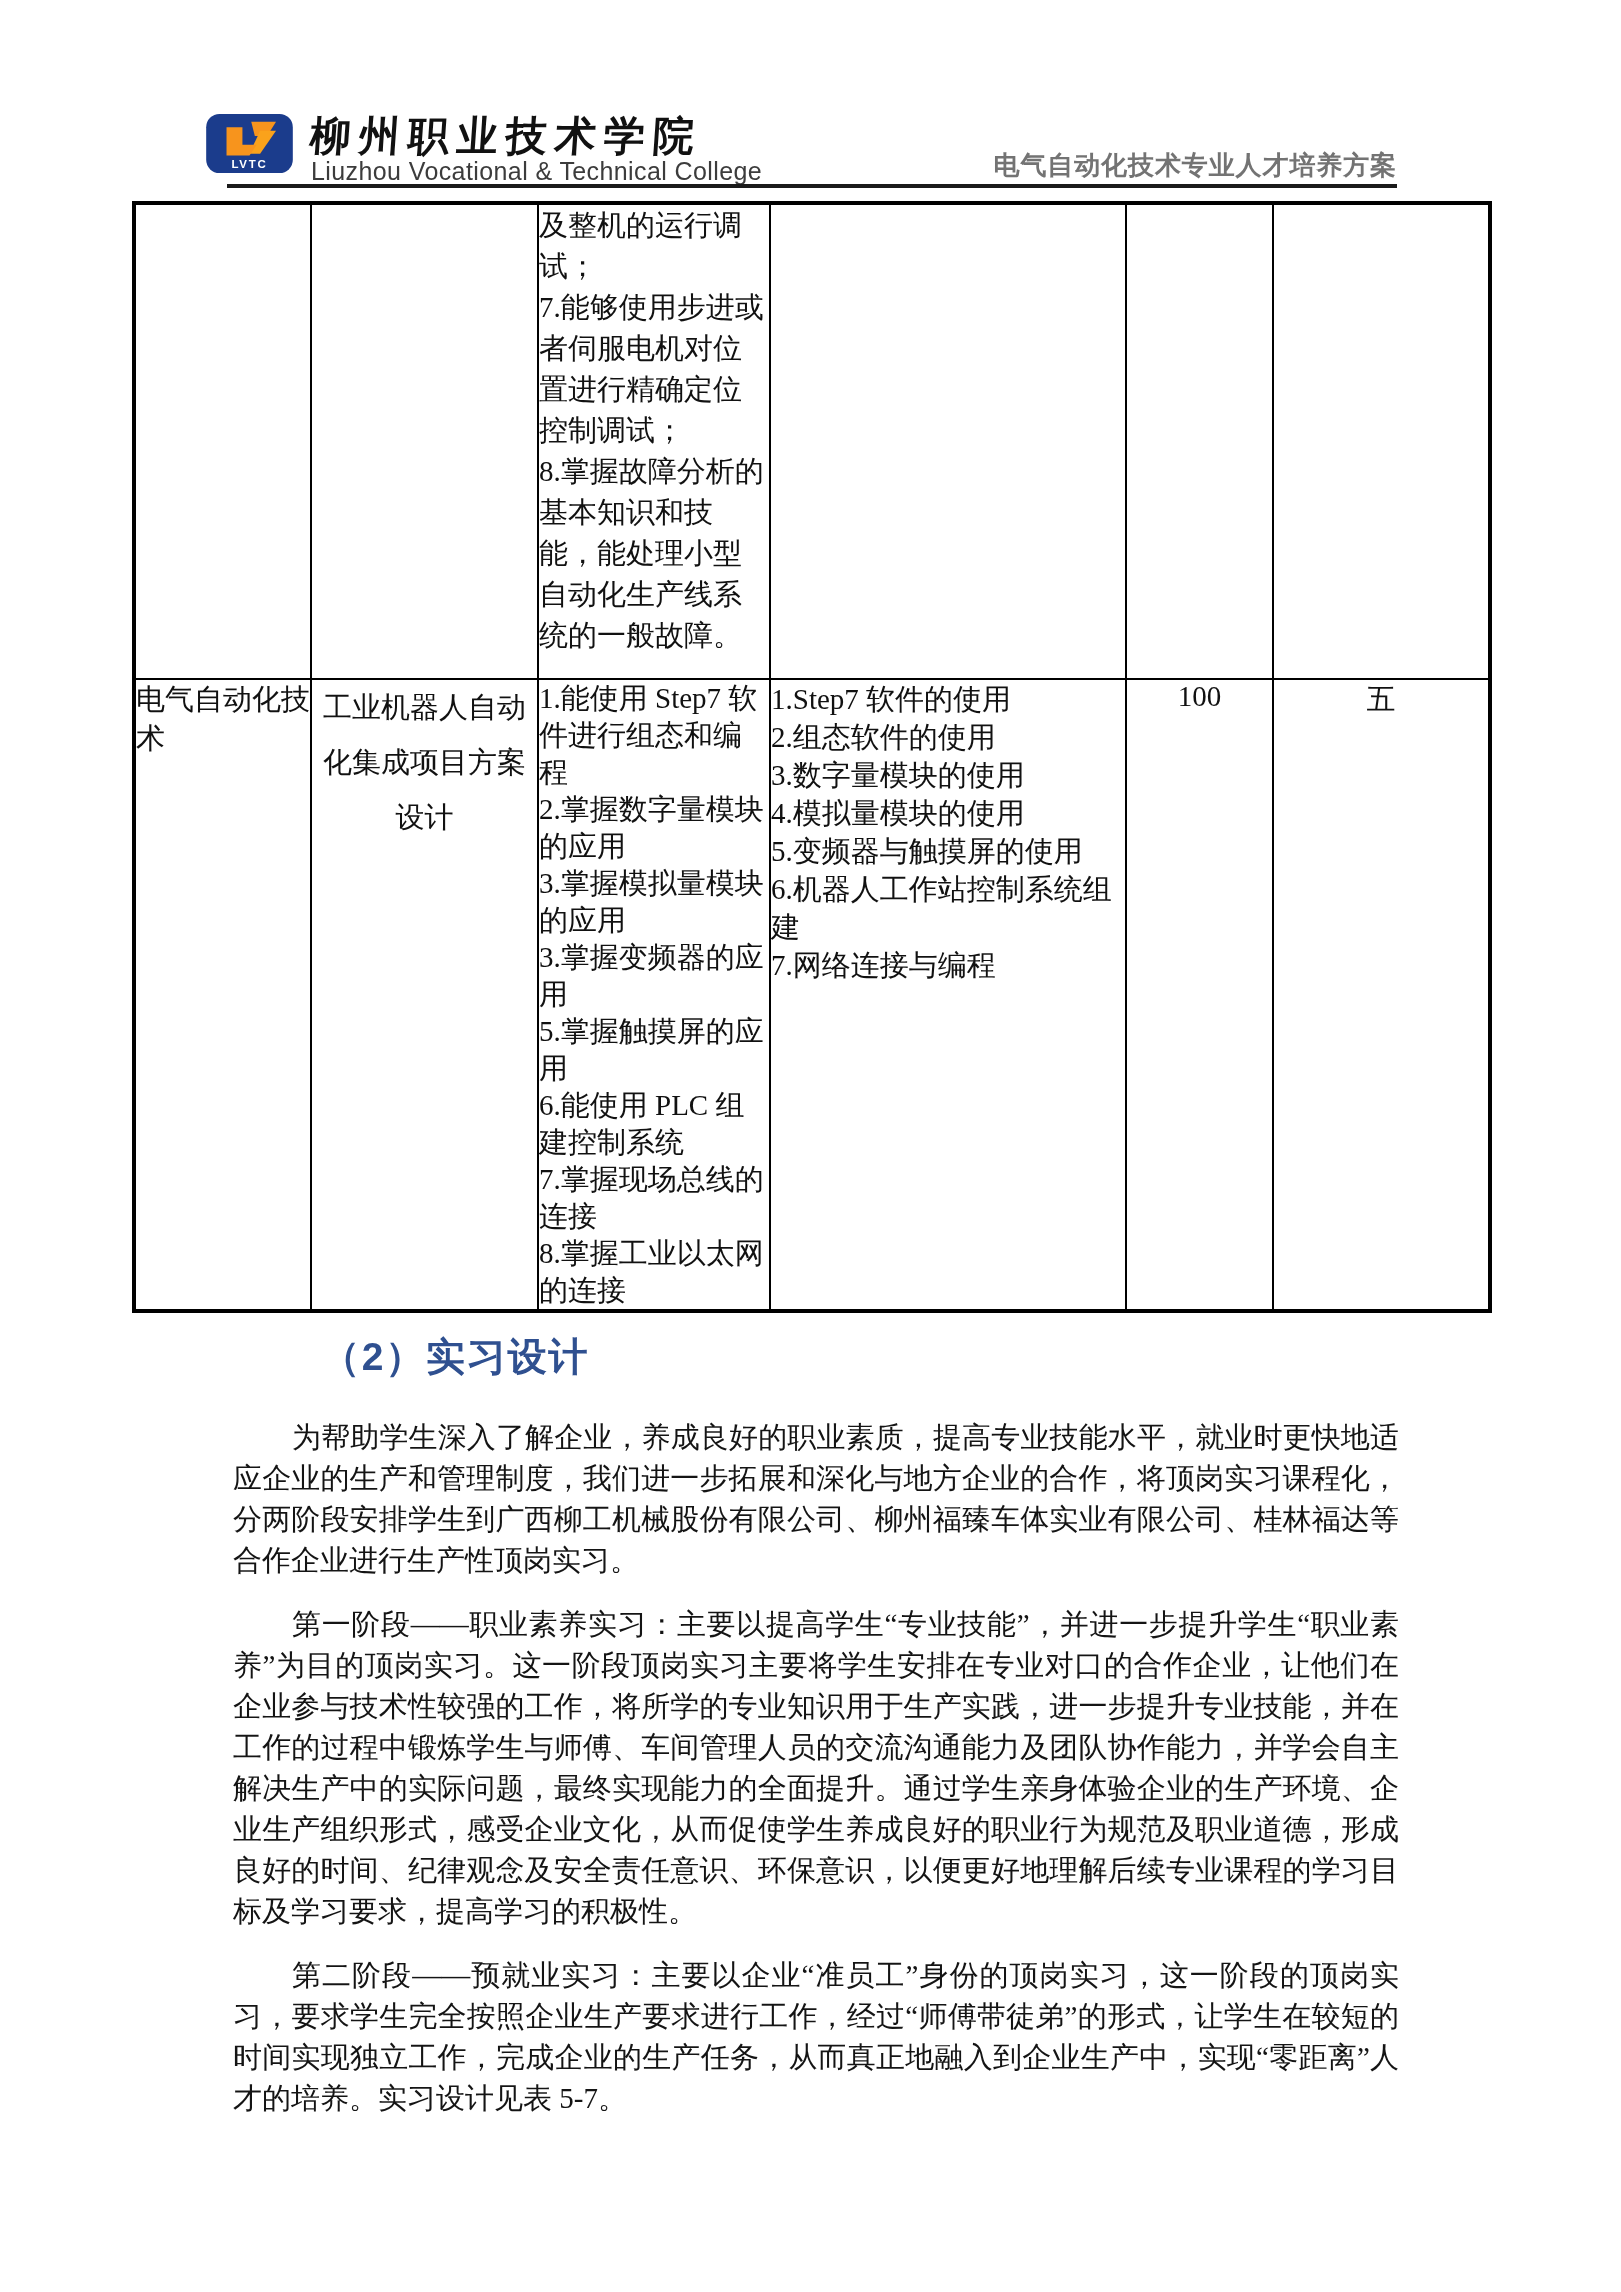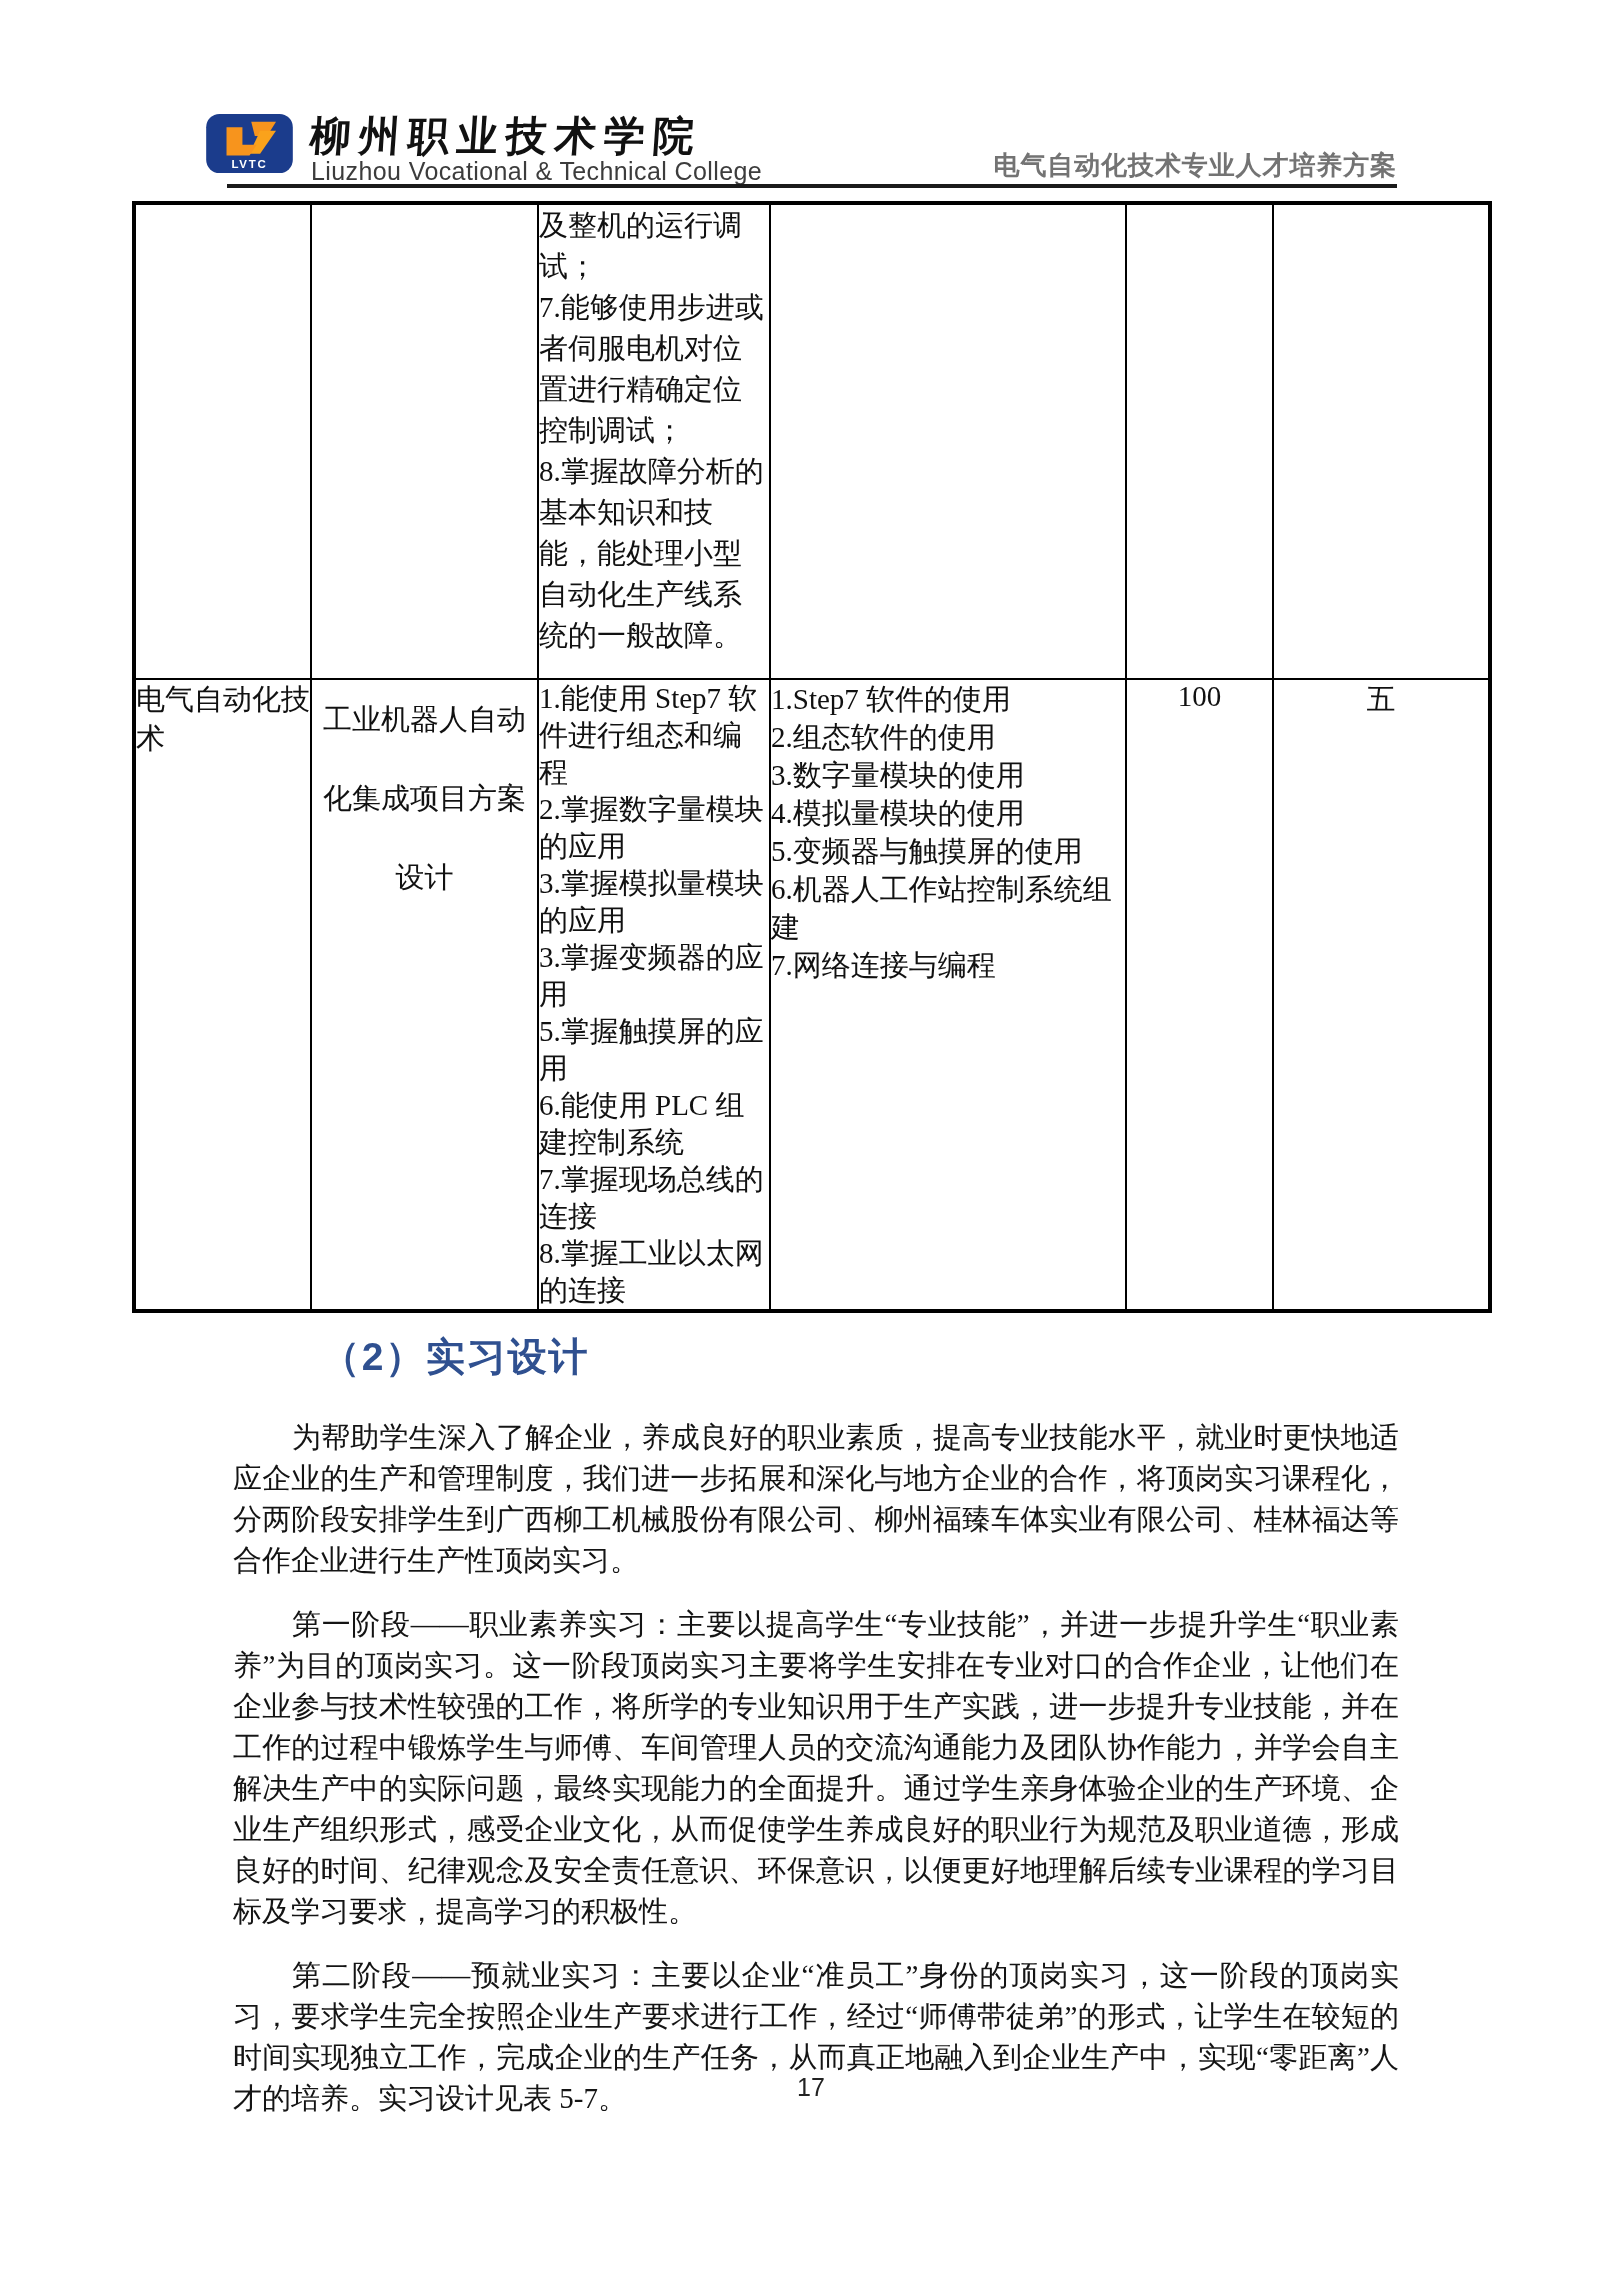--- a/index.html
+++ b/index.html
@@ -44,21 +44,21 @@
     border:2.7px solid #000;vertical-align:top;overflow:hidden;
     padding:0;
   }
   table.course{border:4.5px solid #000;}
   tr.r1{height:476px;}
   tr.r2{height:624px;}
   td.skills1{line-height:41px;padding:14.3px 7.1px 0 8px;}
   td.skills2{line-height:37px;padding:7.1px 5.3px 0 8px;}
   td.contents2{line-height:38px;padding:9px 1.8px 0 5.3px;}
   td.major{vertical-align:middle;line-height:39px;padding:0 5.3px 0 14.3px;}
-  td.project{vertical-align:middle;text-align:center;line-height:79px;padding:0 12.5px;}
+  td.project{vertical-align:middle;text-align:center;line-height:55px;padding:0 12.5px;}
   td.hours,td.term{vertical-align:middle;text-align:center;}
   
   .sec-heading{
     position:absolute;left:321px;top:1330px;margin:0;
     font-family:"Liberation Sans","DejaVu Sans",sans-serif;
     font-weight:bold;font-size:39px;color:#2f5090;letter-spacing:1.8px;
   }
   
   .bodytext{
     position:absolute;left:233px;top:1417px;width:1166px;
@@ -150,16 +150,15 @@
   </table>
 
   <h2 class="sec-heading">（2）实习设计</h2>
 
   <div class="bodytext">
     <p>为帮助学生深入了解企业，养成良好的职业素质，提高专业技能水平，就业时更快地适应企业的生产和管理制度，我们进一步拓展和深化与地方企业的合作，将顶岗实习课程化，分两阶段安排学生到广西柳工机械股份有限公司、柳州福臻车体实业有限公司、桂林福达等合作企业进行生产性顶岗实习。</p>
     <p>第一阶段——职业素养实习：主要以提高学生“专业技能”，并进一步提升学生“职业素养”为目的顶岗实习。这一阶段顶岗实习主要将学生安排在专业对口的合作企业，让他们在企业参与技术性较强的工作，将所学的专业知识用于生产实践，进一步提升专业技能，并在工作的过程中锻炼学生与师傅、车间管理人员的交流沟通能力及团队协作能力，并学会自主解决生产中的实际问题，最终实现能力的全面提升。通过学生亲身体验企业的生产环境、企业生产组织形式，感受企业文化，从而促使学生养成良好的职业行为规范及职业道德，形成良好的时间、纪律观念及安全责任意识、环保意识，以便更好地理解后续专业课程的学习目标及学习要求，提高学习的积极性。</p>
     <p>第二阶段——预就业实习：主要以企业“准员工”身份的顶岗实习，这一阶段的顶岗实习，要求学生完全按照企业生产要求进行工作，经过“师傅带徒弟”的形式，让学生在较短的时间实现独立工作，完成企业的生产任务，从而真正地融入到企业生产中，实现“零距离”人才的培养。实习设计见表 5-7。</p>
   </div>
 
-  <div class="pagenum">17</div>
 
 </div>
 
 
 </body></html>

